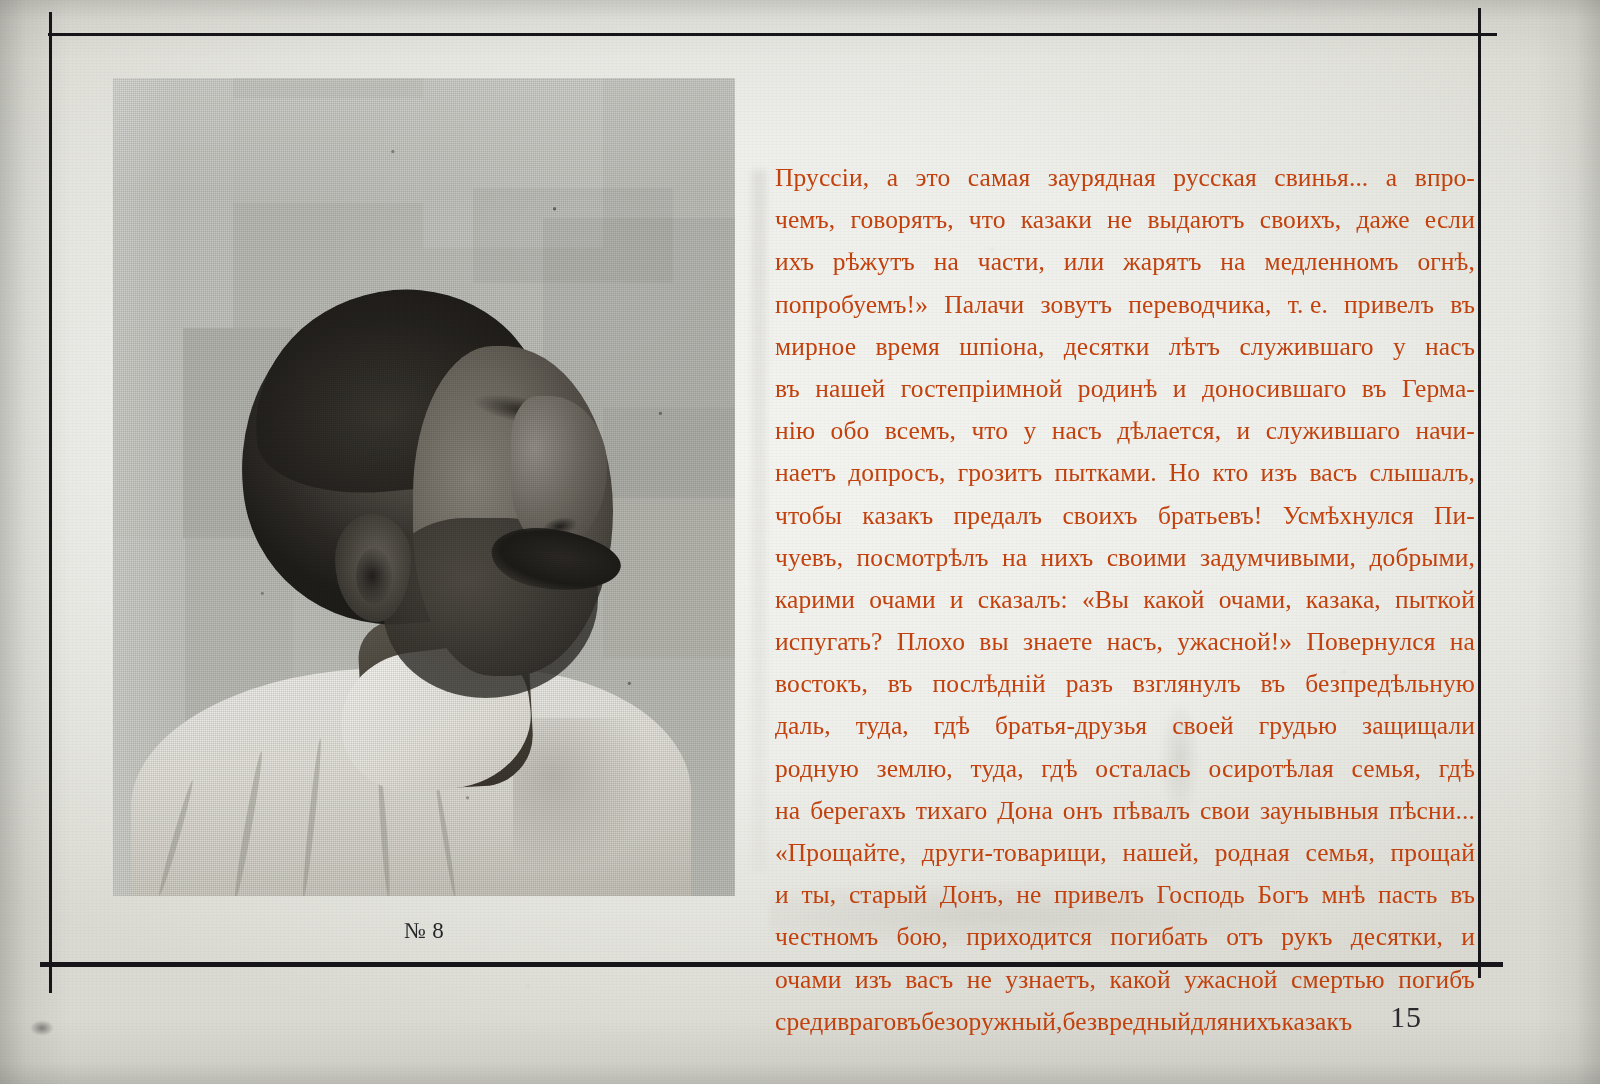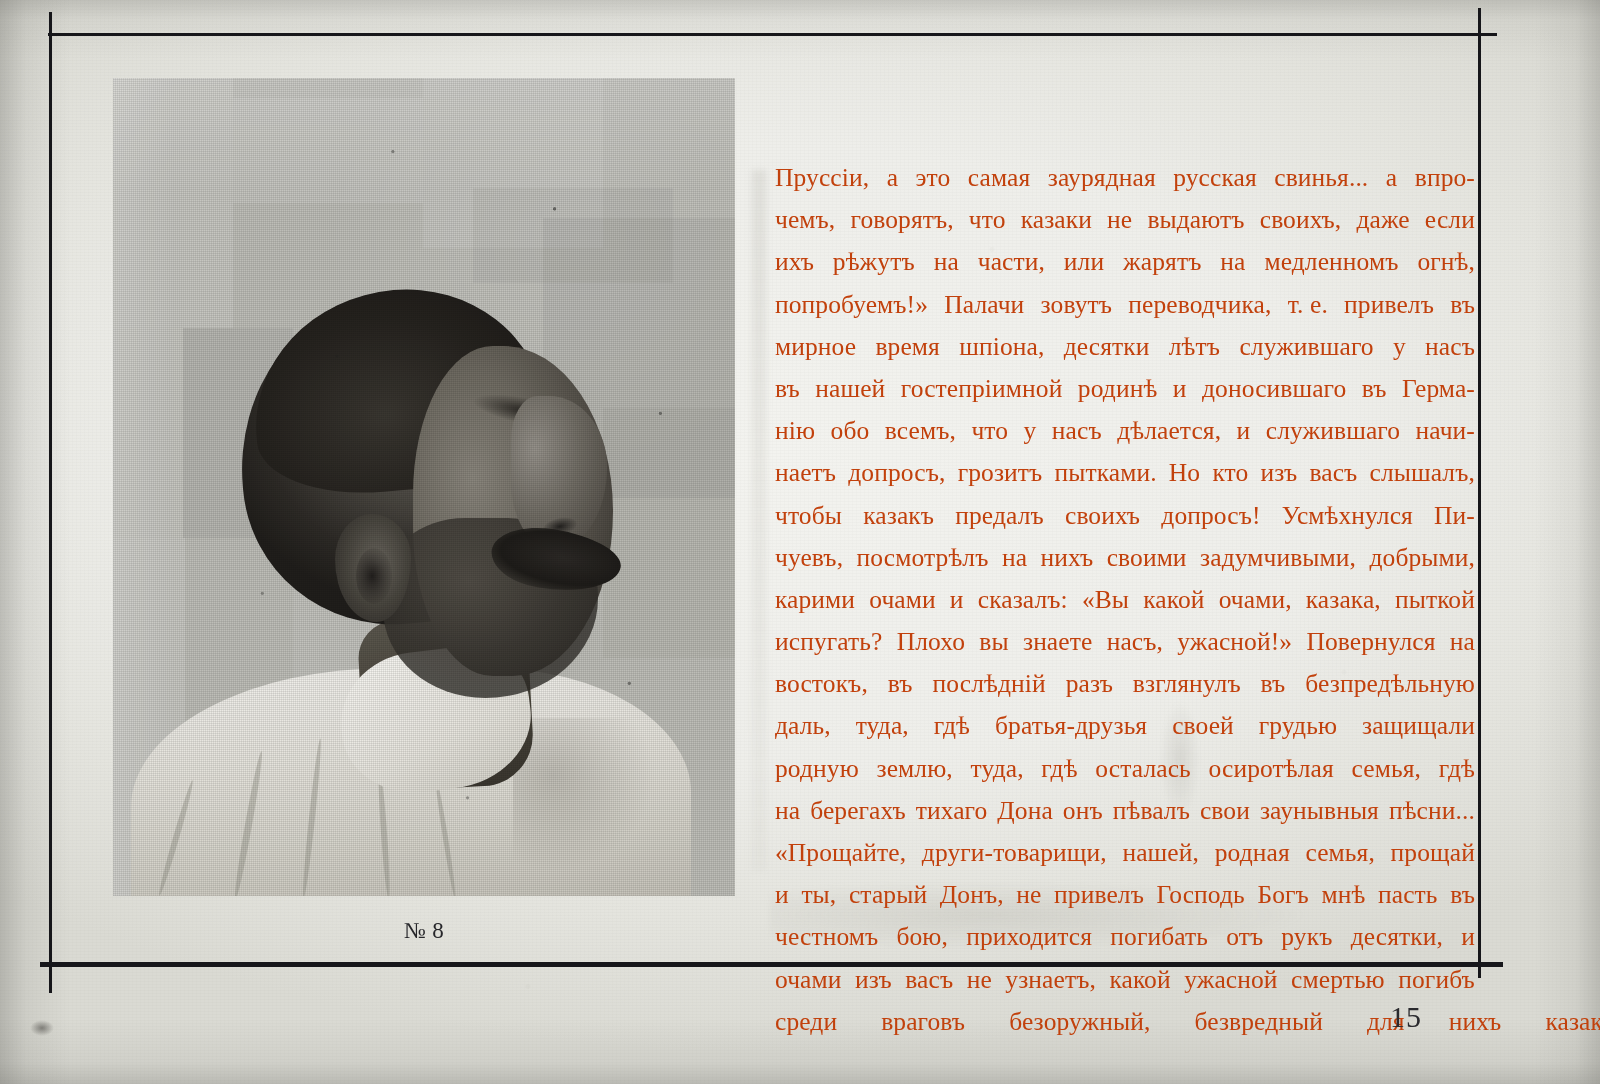--- a/index.html
+++ b/index.html
@@ -230,21 +230,21 @@
   .tline {
     display: flex;
     justify-content: space-between;
     height: 42.2px;
     align-items: flex-start;
     font-size: 25.5px;
     color: #c2410c;
     white-space: pre;
     letter-spacing: .1px;
   }
-  .tline.last { justify-content: flex-start; gap: 44px; }
+  .tline.last { justify-content: flex-start; }
   .tline .w { display: inline-block; }
 
   
   .folio {
     position: absolute;
     left: 1390px;
     top: 1000px;
     font-size: 30px;
     color: #2a2a2e;
     letter-spacing: 1px;
@@ -325,21 +325,21 @@
 
   <div class="text-col">
       <div class="tline"><span class="w">Пруссіи,</span><span class="w">а</span><span class="w">это</span><span class="w">самая</span><span class="w">заурядная</span><span class="w">русская</span><span class="w">свинья...</span><span class="w">а</span><span class="w">впро-</span></div>
       <div class="tline"><span class="w">чемъ,</span><span class="w">говорятъ,</span><span class="w">что</span><span class="w">казаки</span><span class="w">не</span><span class="w">выдаютъ</span><span class="w">своихъ,</span><span class="w">даже</span><span class="w">если</span></div>
       <div class="tline"><span class="w">ихъ</span><span class="w">рѣжутъ</span><span class="w">на</span><span class="w">части,</span><span class="w">или</span><span class="w">жарятъ</span><span class="w">на</span><span class="w">медленномъ</span><span class="w">огнѣ,</span></div>
       <div class="tline"><span class="w">попробуемъ!»</span><span class="w">Палачи</span><span class="w">зовутъ</span><span class="w">переводчика,</span><span class="w">т. е.</span><span class="w">привелъ</span><span class="w">въ</span></div>
       <div class="tline"><span class="w">мирное</span><span class="w">время</span><span class="w">шпіона,</span><span class="w">десятки</span><span class="w">лѣтъ</span><span class="w">служившаго</span><span class="w">у</span><span class="w">насъ</span></div>
       <div class="tline"><span class="w">въ</span><span class="w">нашей</span><span class="w">гостепріимной</span><span class="w">родинѣ</span><span class="w">и</span><span class="w">доносившаго</span><span class="w">въ</span><span class="w">Герма-</span></div>
       <div class="tline"><span class="w">нію</span><span class="w">обо</span><span class="w">всемъ,</span><span class="w">что</span><span class="w">у</span><span class="w">насъ</span><span class="w">дѣлается,</span><span class="w">и</span><span class="w">служившаго</span><span class="w">начи-</span></div>
       <div class="tline"><span class="w">наетъ</span><span class="w">допросъ,</span><span class="w">грозитъ</span><span class="w">пытками.</span><span class="w">Но</span><span class="w">кто</span><span class="w">изъ</span><span class="w">васъ</span><span class="w">слышалъ,</span></div>
-      <div class="tline"><span class="w">чтобы</span><span class="w">казакъ</span><span class="w">предалъ</span><span class="w">своихъ</span><span class="w">допросъ!</span><span class="w">Усмѣхнулся</span><span class="w">Пи-</span></div>
+      <div class="tline"><span class="w">чтобы</span><span class="w">казакъ</span><span class="w">предалъ</span><span class="w">своихъ</span><span class="w">братьевъ!</span><span class="w">Усмѣхнулся</span><span class="w">Пи-</span></div>
       <div class="tline"><span class="w">чуевъ,</span><span class="w">посмотрѣлъ</span><span class="w">на</span><span class="w">нихъ</span><span class="w">своими</span><span class="w">задумчивыми,</span><span class="w">добрыми,</span></div>
       <div class="tline"><span class="w">карими</span><span class="w">очами</span><span class="w">и</span><span class="w">сказалъ:</span><span class="w">«Вы</span><span class="w">какой</span><span class="w">очами,</span><span class="w">казака,</span><span class="w">пыткой</span></div>
       <div class="tline"><span class="w">испугать?</span><span class="w">Плохо</span><span class="w">вы</span><span class="w">знаете</span><span class="w">насъ,</span><span class="w">ужасной!»</span><span class="w">Повернулся</span><span class="w">на</span></div>
       <div class="tline"><span class="w">востокъ,</span><span class="w">въ</span><span class="w">послѣдній</span><span class="w">разъ</span><span class="w">взглянулъ</span><span class="w">въ</span><span class="w">безпредѣльную</span></div>
       <div class="tline"><span class="w">даль,</span><span class="w">туда,</span><span class="w">гдѣ</span><span class="w">братья-друзья</span><span class="w">своей</span><span class="w">грудью</span><span class="w">защищали</span></div>
       <div class="tline"><span class="w">родную</span><span class="w">землю,</span><span class="w">туда,</span><span class="w">гдѣ</span><span class="w">осталась</span><span class="w">осиротѣлая</span><span class="w">семья,</span><span class="w">гдѣ</span></div>
       <div class="tline"><span class="w">на</span><span class="w">берегахъ</span><span class="w">тихаго</span><span class="w">Дона</span><span class="w">онъ</span><span class="w">пѣвалъ</span><span class="w">свои</span><span class="w">заунывныя</span><span class="w">пѣсни...</span></div>
       <div class="tline"><span class="w">«Прощайте,</span><span class="w">други-товарищи,</span><span class="w">нашей,</span><span class="w">родная</span><span class="w">семья,</span><span class="w">прощай</span></div>
       <div class="tline"><span class="w">и</span><span class="w">ты,</span><span class="w">старый</span><span class="w">Донъ,</span><span class="w">не</span><span class="w">привелъ</span><span class="w">Господь</span><span class="w">Богъ</span><span class="w">мнѣ</span><span class="w">пасть</span><span class="w">въ</span></div>
       <div class="tline"><span class="w">честномъ</span><span class="w">бою,</span><span class="w">приходится</span><span class="w">погибать</span><span class="w">отъ</span><span class="w">рукъ</span><span class="w">десятки,</span><span class="w">и</span></div>

